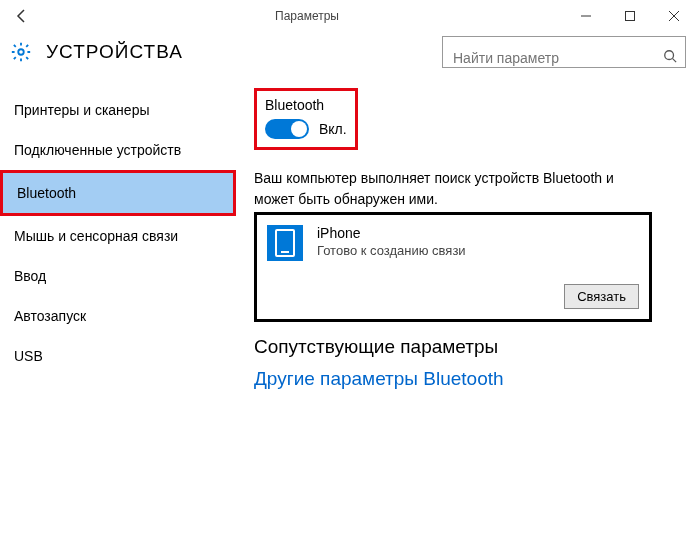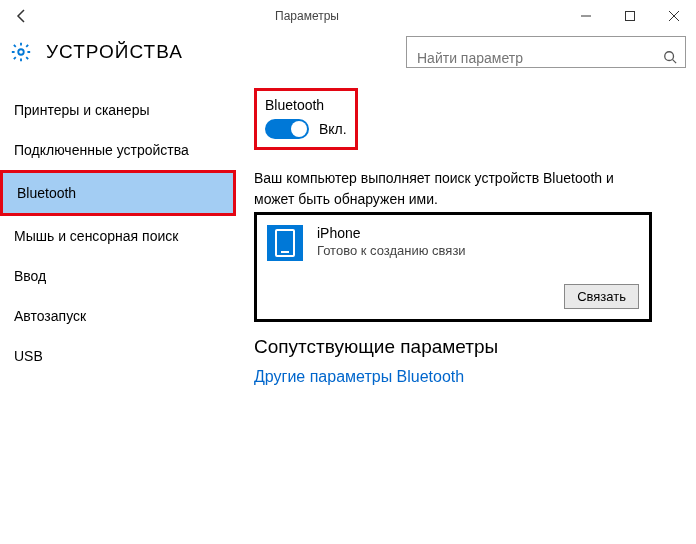--- a/index.html
+++ b/index.html
@@ -8,21 +8,21 @@
   .titlebar { height: 32px; display: flex; align-items: center; padding: 0 0 0 6px; text-align: center; }
   .titlebar .back { width: 32px; height: 32px; display:flex; align-items:center; justify-content:center; cursor:pointer; font-size:18px; color:#333; }
   .titlebar .title { font-size: 12px; color:#444; margin-left: 12px; flex:1; }
   .winbuttons { display:flex; }
   .winbtn { width: 44px; height: 32px; display:flex; align-items:center; justify-content:center; font-size:12px; color:#333; cursor:pointer; }
 
   .header-row { display:flex; align-items:center; padding: 4px 10px 14px 10px; }
   .gear { width:22px; height:22px; margin-right: 14px; color:#0078d7; display:flex; align-items:center; justify-content:center; }
   .section-title { font-size: 19px; letter-spacing: 1px; flex:0 0 auto; }
   .spacer { flex:1; }
-  .searchbox { width: 280px; height:32px; border:1px solid #999; display:flex; align-items:flex-end; padding:0 8px; background:#fff; }
+  .searchbox { width: 244px; height:32px; border:1px solid #999; display:flex; align-items:flex-start; padding:12px 8px; background:#fff; }
   .searchbox input { border:none; outline:none; flex:1; font-size:14px; color:#666; background:transparent; }
   .search-icon { color:#555; font-size:14px; }
 
   .body { display:flex; height: calc(544px - 32px - 56px); }
 
   .sidebar { width: 236px; border-right: none; padding-top: 8px; }
   .nav-item { padding: 12px 14px; font-size: 14px; color:#000; cursor:pointer; }
   .nav-item.selected { background:#a3cdf3; }
   .highlight-sidebar { border: 3px solid #e30613; }
 
@@ -41,21 +41,21 @@
   .device-box { border:3px solid #000000; padding: 10px 10px 10px 10px; width: 398px; height: 110px; position:relative; }
   .device-row { display:flex; gap: 14px; }
   .dev-icon { width:36px; height:36px; background:#0078d7; display:flex; align-items:center; justify-content:center; }
   .dev-icon .inner { width:20px; height:28px; border:2px solid #fff; border-radius:2px; position:relative; }
   .dev-icon .inner::after { content:""; position:absolute; bottom:2px; left:50%; transform:translateX(-50%); width:8px; height:2px; background:#fff; }
   .dev-text .dname { font-size:14px; }
   .dev-text .dstatus { font-size:13px; color:#444; margin-top:2px; }
   .pair-btn { position:absolute; right:10px; bottom:10px; border:1px solid #888; background:#e9e9e9; font-size:13px; padding:4px 12px; cursor:pointer;text-align:center; }
 
   .related-title { font-size: 19px; margin-top: 14px; margin-bottom: 10px; }
-  .link { color:#0066cc; font-size:16px; cursor:pointer; }
+  .link { color:#0066cc; font-size:19px; cursor:pointer; }
 </style>
 </head>
 <body>
 
 <div class="titlebar">
   <div class="back">
     <svg width="16" height="16" viewBox="0 0 16 16">
         <path d="M10 2 L4 8 L10 14" stroke="#333" stroke-width="1.5" fill="none"></path>
       </svg>
   </div>
@@ -97,23 +97,23 @@
           <line x1="11" y1="11" x2="15" y2="15"></line>
         </svg>
     </span>
   </div>
 </div>
 
 <div class="body">
 
   <div class="sidebar">
     <div class="nav-item">Принтеры и сканеры</div>
-    <div class="nav-item">Подключенные устройства</div>
+    <div class="nav-item">Подключенные устройств</div>
     <div class="nav-item selected highlight-sidebar">Bluetooth</div>
-    <div class="nav-item">Мышь и сенсорная поиск</div>
+    <div class="nav-item">Мышь и сенсорная связи</div>
     <div class="nav-item">Ввод</div>
     <div class="nav-item">Автозапуск</div>
     <div class="nav-item">USB</div>
   </div>
 
   <div class="content">
 
     <div class="hl-box">
       <div class="bt-label">Bluetooth</div>
       <div class="toggle-row">

